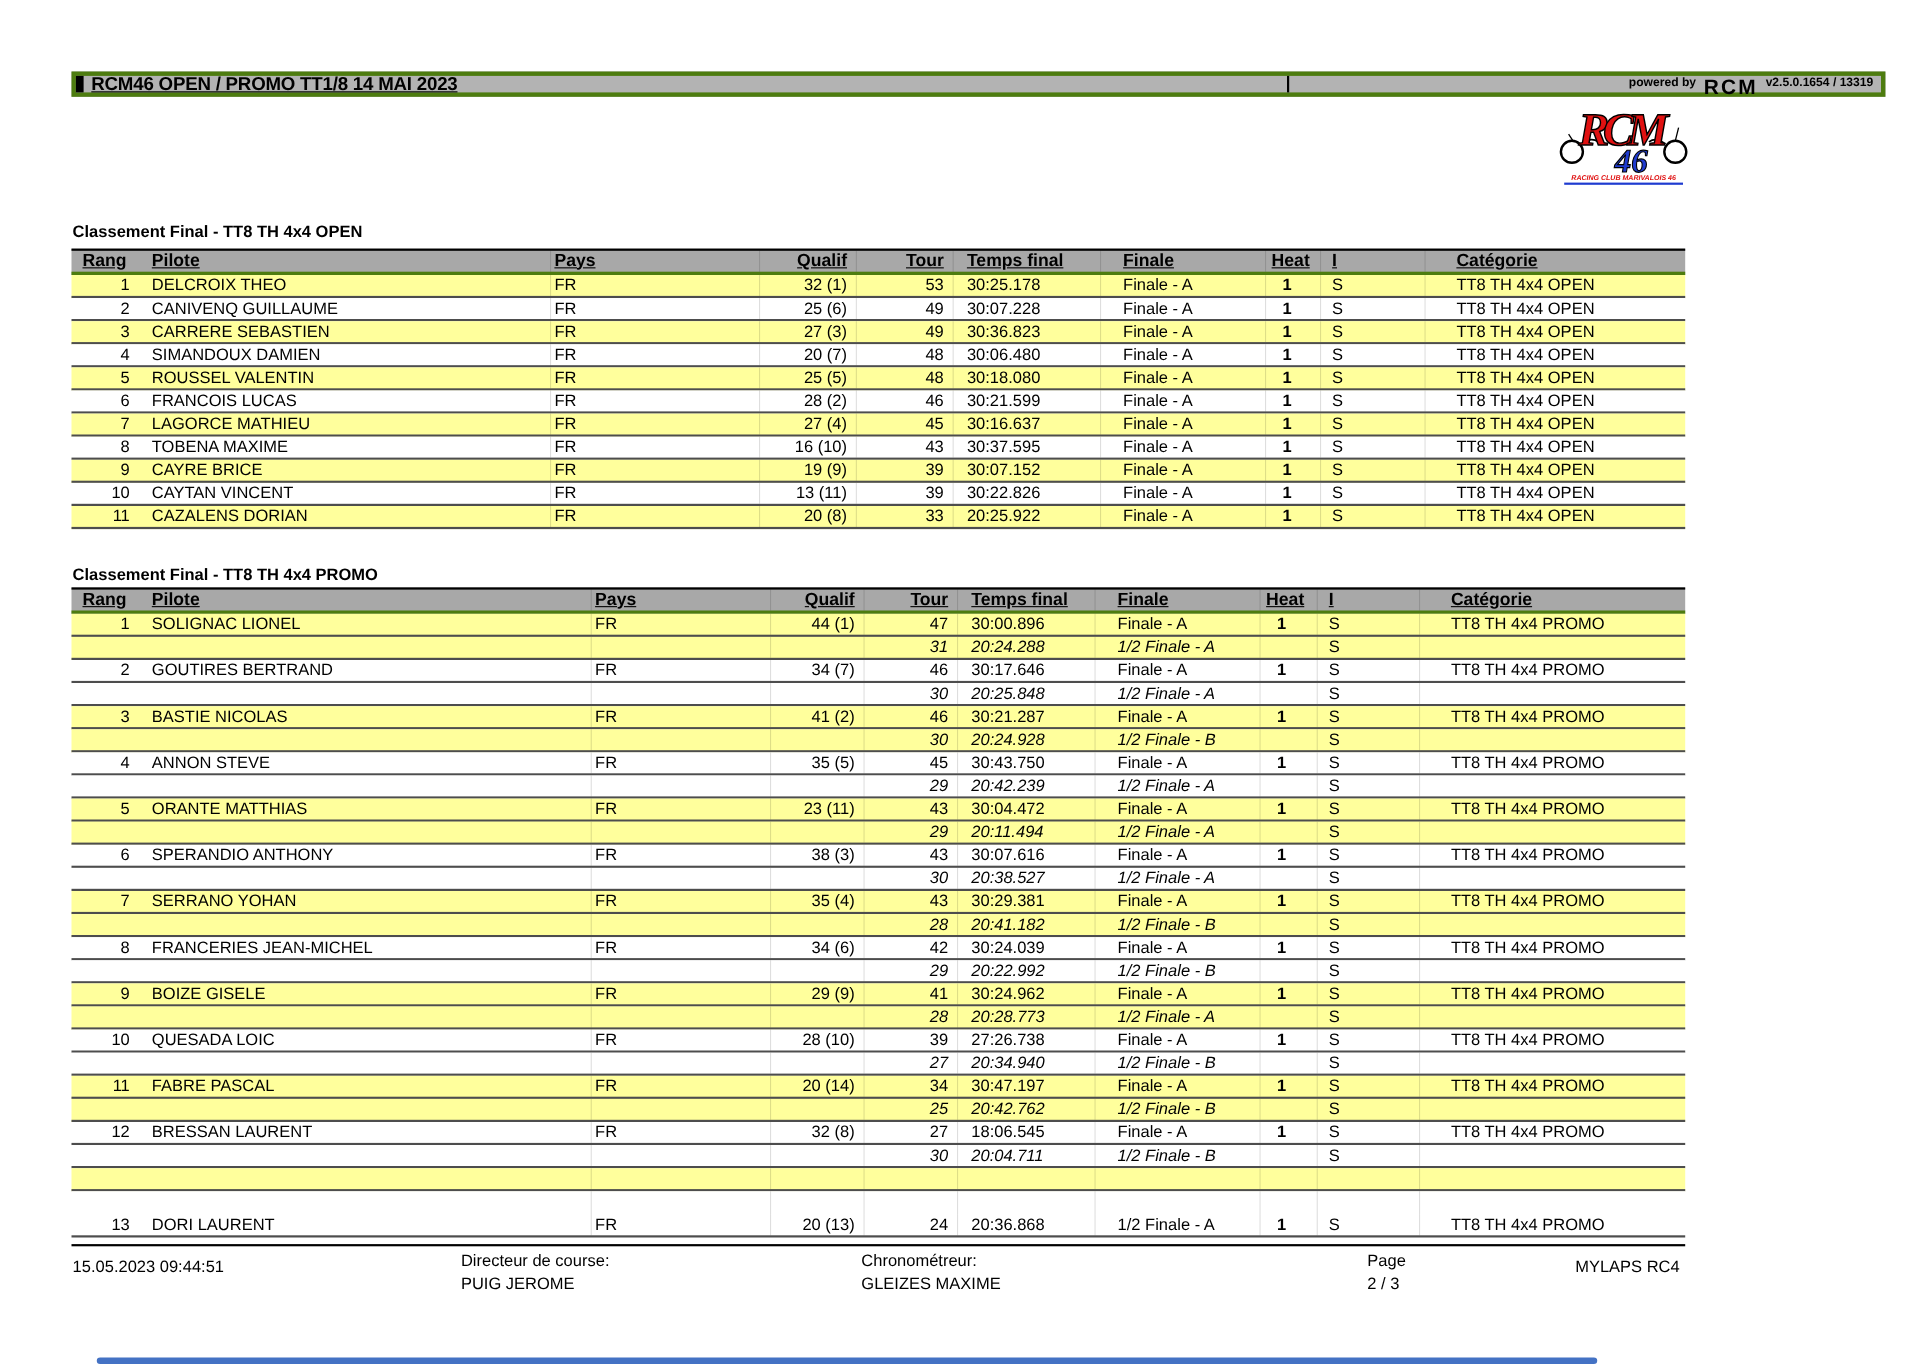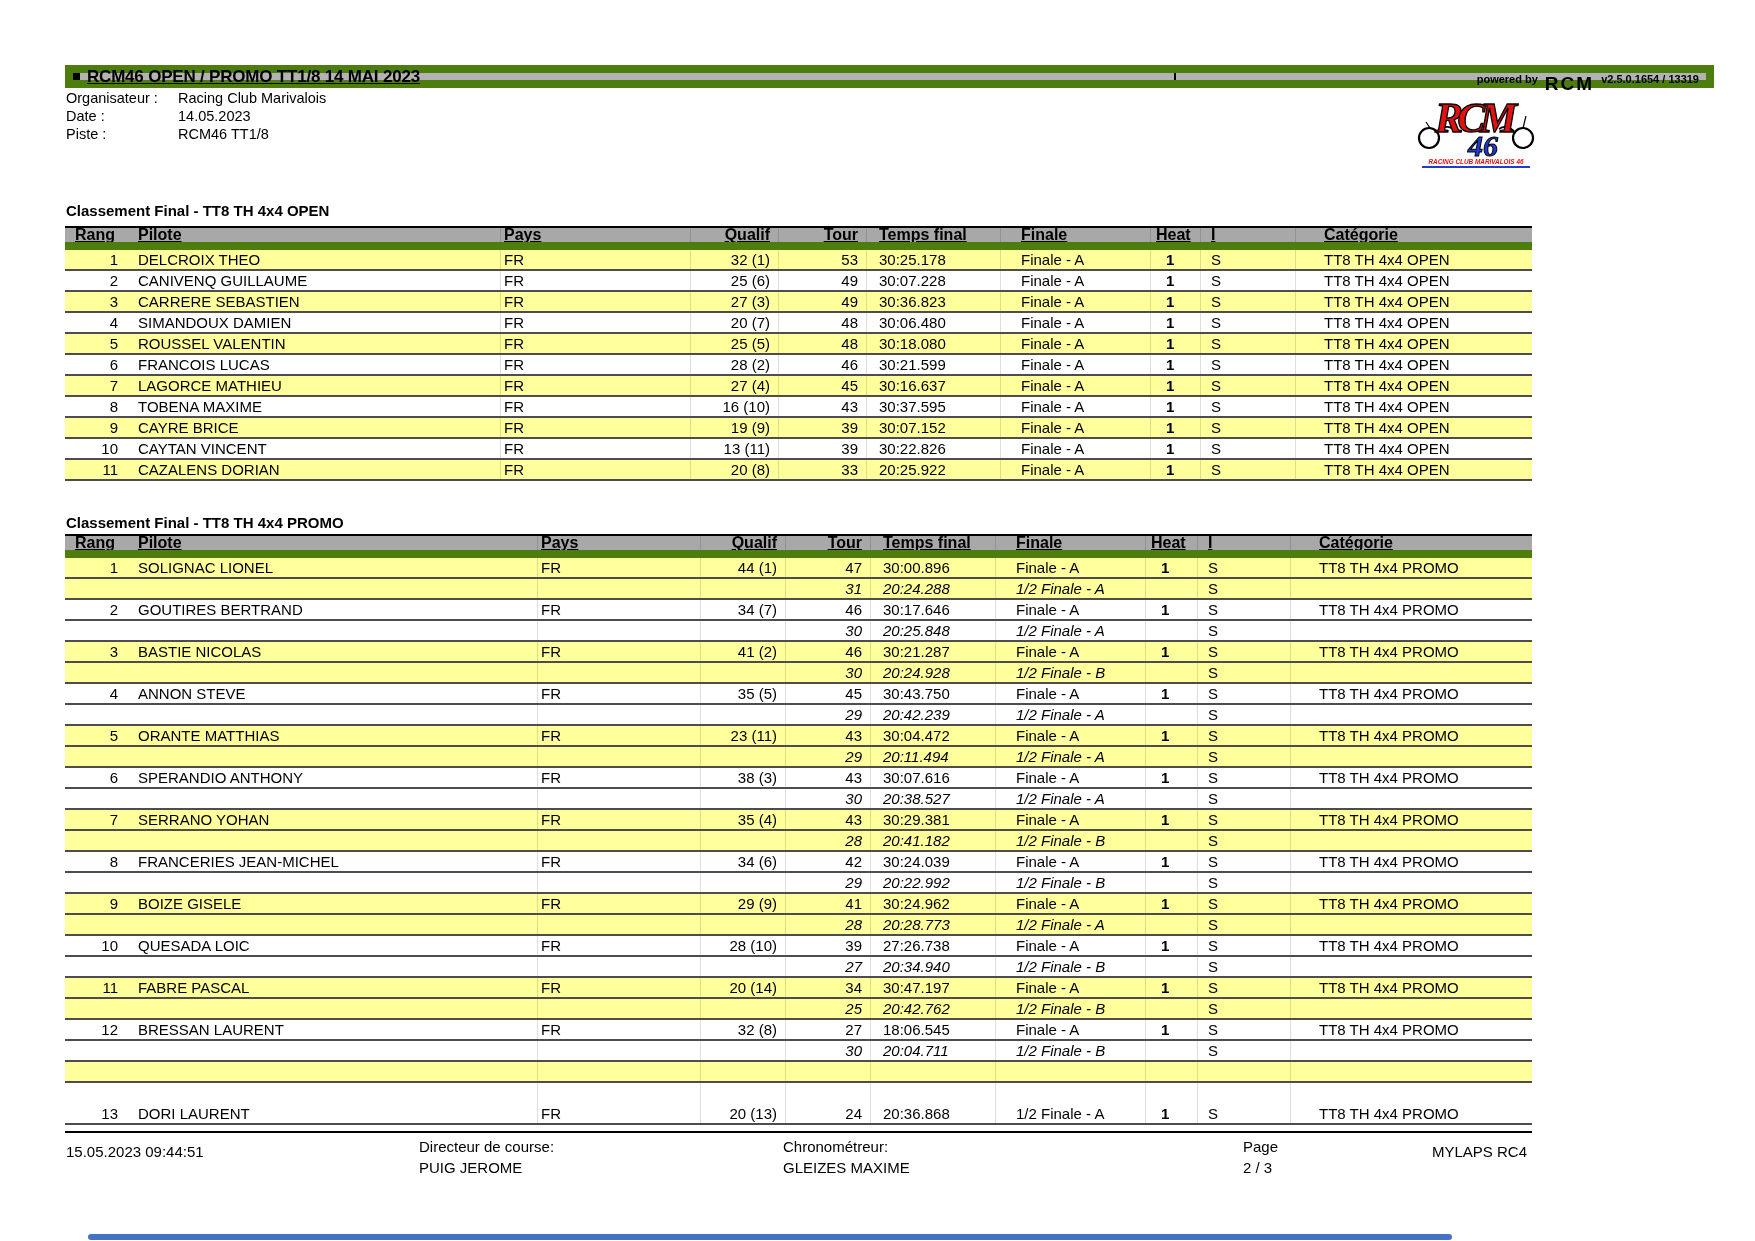--- a/index.html
+++ b/index.html
@@ -1,21 +1,21 @@
 <!DOCTYPE html>
 <html><head>
 <meta charset="utf-8">
 <style>
   html,body{margin:0;padding:0;background:#fff;}
   .page{position:relative;width:1755px;height:1241px;background:#ffffff;
         font-family:"Liberation Sans",sans-serif;color:#000;overflow:hidden;}
 
   
   .titlebar{position:absolute;left:65px;top:65px;width:1649px;height:23px;
-            background:#b3b3b3;border:8px solid #4d7c0f;box-sizing:border-box;
+            background:#b3b3b3;border:4px solid #4d7c0f;box-sizing:border-box;
             display:flex;align-items:center;}
   .titlebar-cap{position:absolute;left:0;top:0;bottom:0;width:7px;background:#000;}
   .tbar-title{margin-left:14px;font-weight:bold;font-size:17px;
               text-decoration:underline;letter-spacing:-0.2px;white-space:nowrap;}
   .tbar-div{position:absolute;left:1101px;top:0;bottom:0;width:2px;background:#000;}
   .tbar-right{position:absolute;right:7px;top:0;bottom:0;display:flex;
               align-items:flex-start;gap:7px;font-weight:bold;white-space:nowrap;}
   .pb-label{font-size:11px;}
   .pb-brand{font-size:19px;letter-spacing:2px;}
   .pb-ver{font-size:11px;}
@@ -33,21 +33,21 @@
   #sec1-title{top:202px;}
   #sec2-title{top:514px;}
 
   .table{position:absolute;left:65px;width:1467px;}
   #table1{top:226px;--cols:62px 373px 190px 88px 88px 134px 150px 50px 95px 237px;}
   #table2{top:534px;--cols:62px 410px 163px 85px 85px 125px 150px 52px 93px 242px;}
 
   .row{display:grid;grid-template-columns:var(--cols);height:21px;box-sizing:border-box;
        border-bottom:2px solid #4d4d4d;align-items:stretch;font-size:15px;background:#fff;}
   .row.head{height:24px;background:#a8a8a8;border-top:2px solid #000;
-            border-bottom:8px solid #4d7c0f;font-weight:bold;font-size:16px;}
+            border-bottom:3px solid #4d7c0f;font-weight:bold;font-size:16px;}
   .row.head .cell{text-decoration:underline;}
   .row.yellow{background:#ffff9c;}
   .row.sub .c-tour,.row.sub .c-temps,.row.sub .c-finale{font-style:italic;}
   .row.gap{border-bottom:none;}
 
   .cell{display:flex;align-items:center;overflow:hidden;white-space:nowrap;}
   .cell:nth-child(n+3){border-left:1px solid rgba(0,0,0,0.13);}
   .c-rang{justify-content:flex-end;padding-right:9px;}
   .head .c-rang{justify-content:flex-start;padding-left:10px;}
   .c-pilote{padding-left:11px;}
@@ -83,34 +83,20 @@
     <div class="titlebar-cap"></div>
     <div class="tbar-title">RCM46 OPEN / PROMO TT1/8 14 MAI 2023</div>
     <div class="tbar-div"></div>
     <div class="tbar-right">
       <span class="pb-label">powered by</span>
       <span class="pb-brand">RCM</span>
       <span class="pb-ver">v2.5.0.1654 / 13319</span>
     </div>
   </div>
 
-  <div class="info">
-    <div class="info-row">
-      <span class="info-label">Organisateur :</span>
-      <span class="info-value">Racing Club Marivalois</span>
-    </div>
-    <div class="info-row">
-      <span class="info-label">Date :</span>
-      <span class="info-value">14.05.2023</span>
-    </div>
-    <div class="info-row">
-      <span class="info-label">Piste :</span>
-      <span class="info-value">RCM46 TT1/8</span>
-    </div>
-  </div>
 
   <svg class="logo" viewBox="0 0 120 84">
     <g stroke="#000" fill="none" stroke-width="2.2">
       <circle cx="13" cy="52" r="10"></circle>
       <circle cx="107" cy="52" r="10"></circle>
       <path d="M22 45 Q30 38 37 43" stroke-width="1.6"></path>
       <path d="M98 45 Q90 38 83 43" stroke-width="1.6"></path>
       <path d="M10 36 L14 42 M110 30 L107 42" stroke-width="1.2"></path>
     </g>
     <text x="19" y="46" font-size="42" font-weight="bold" font-style="italic" font-family="Liberation Serif, serif" fill="#e01111" stroke="#000" stroke-width="1.3" textLength="82">RCM</text>

